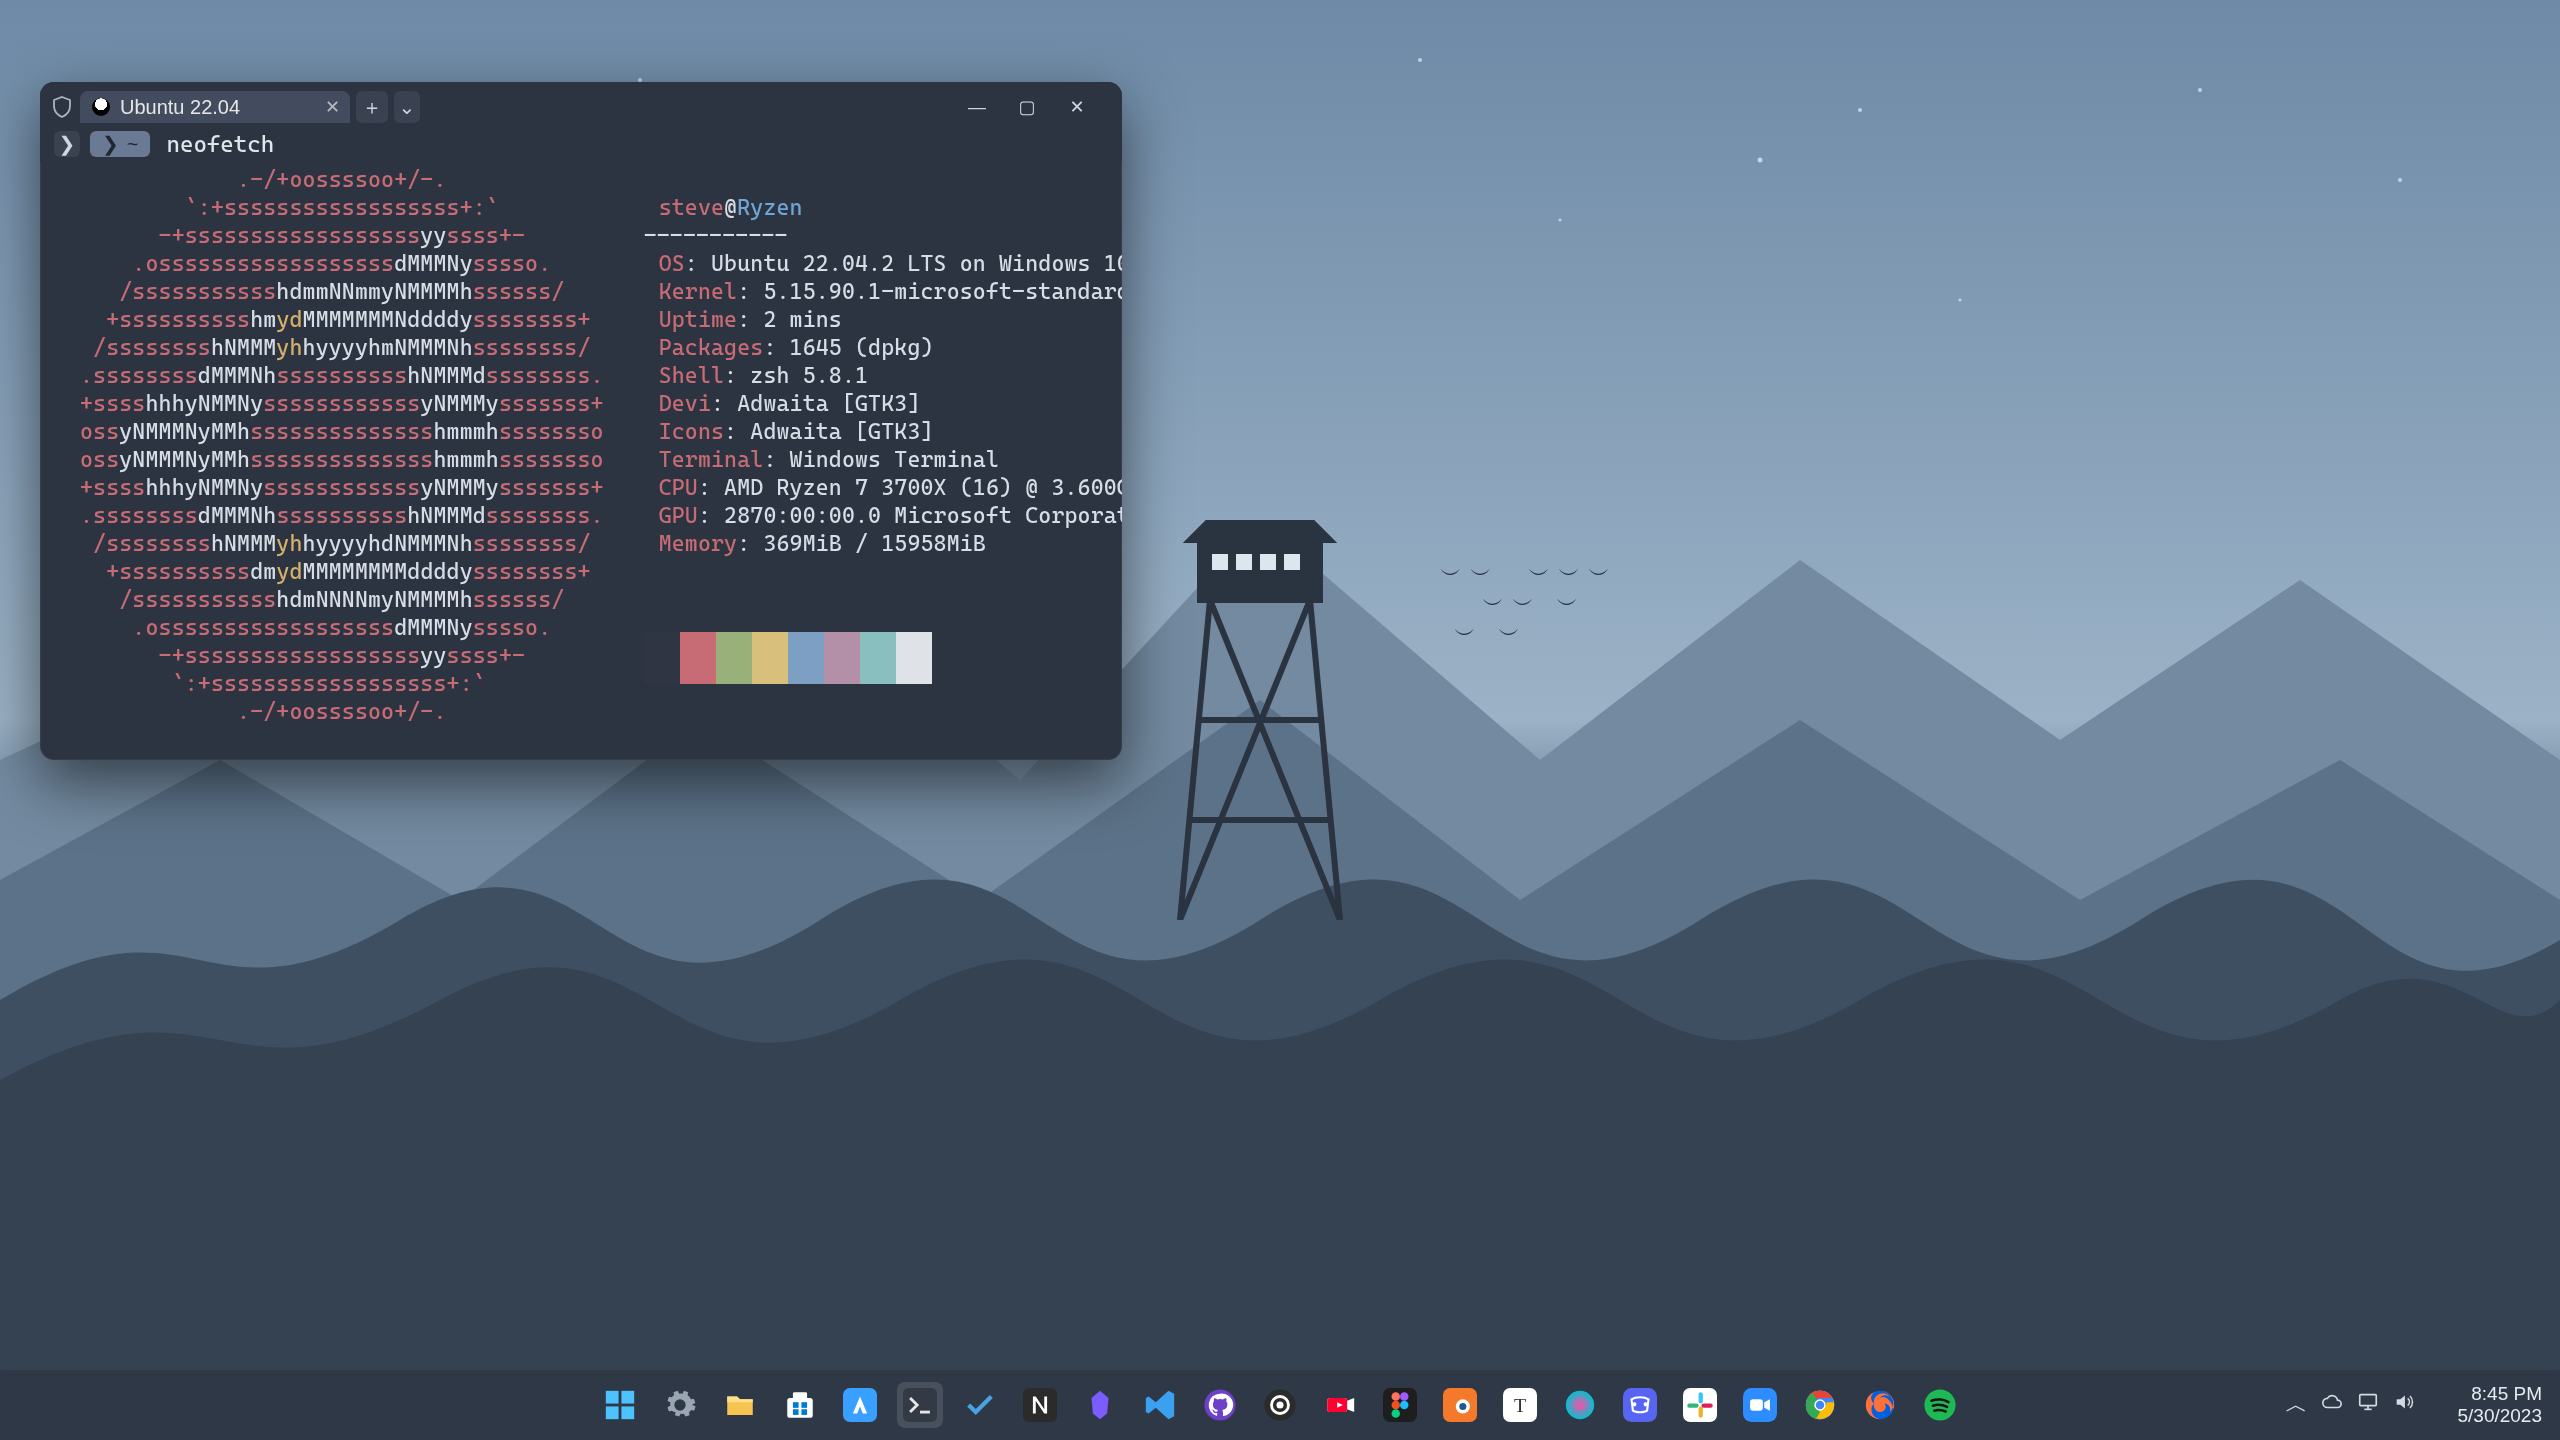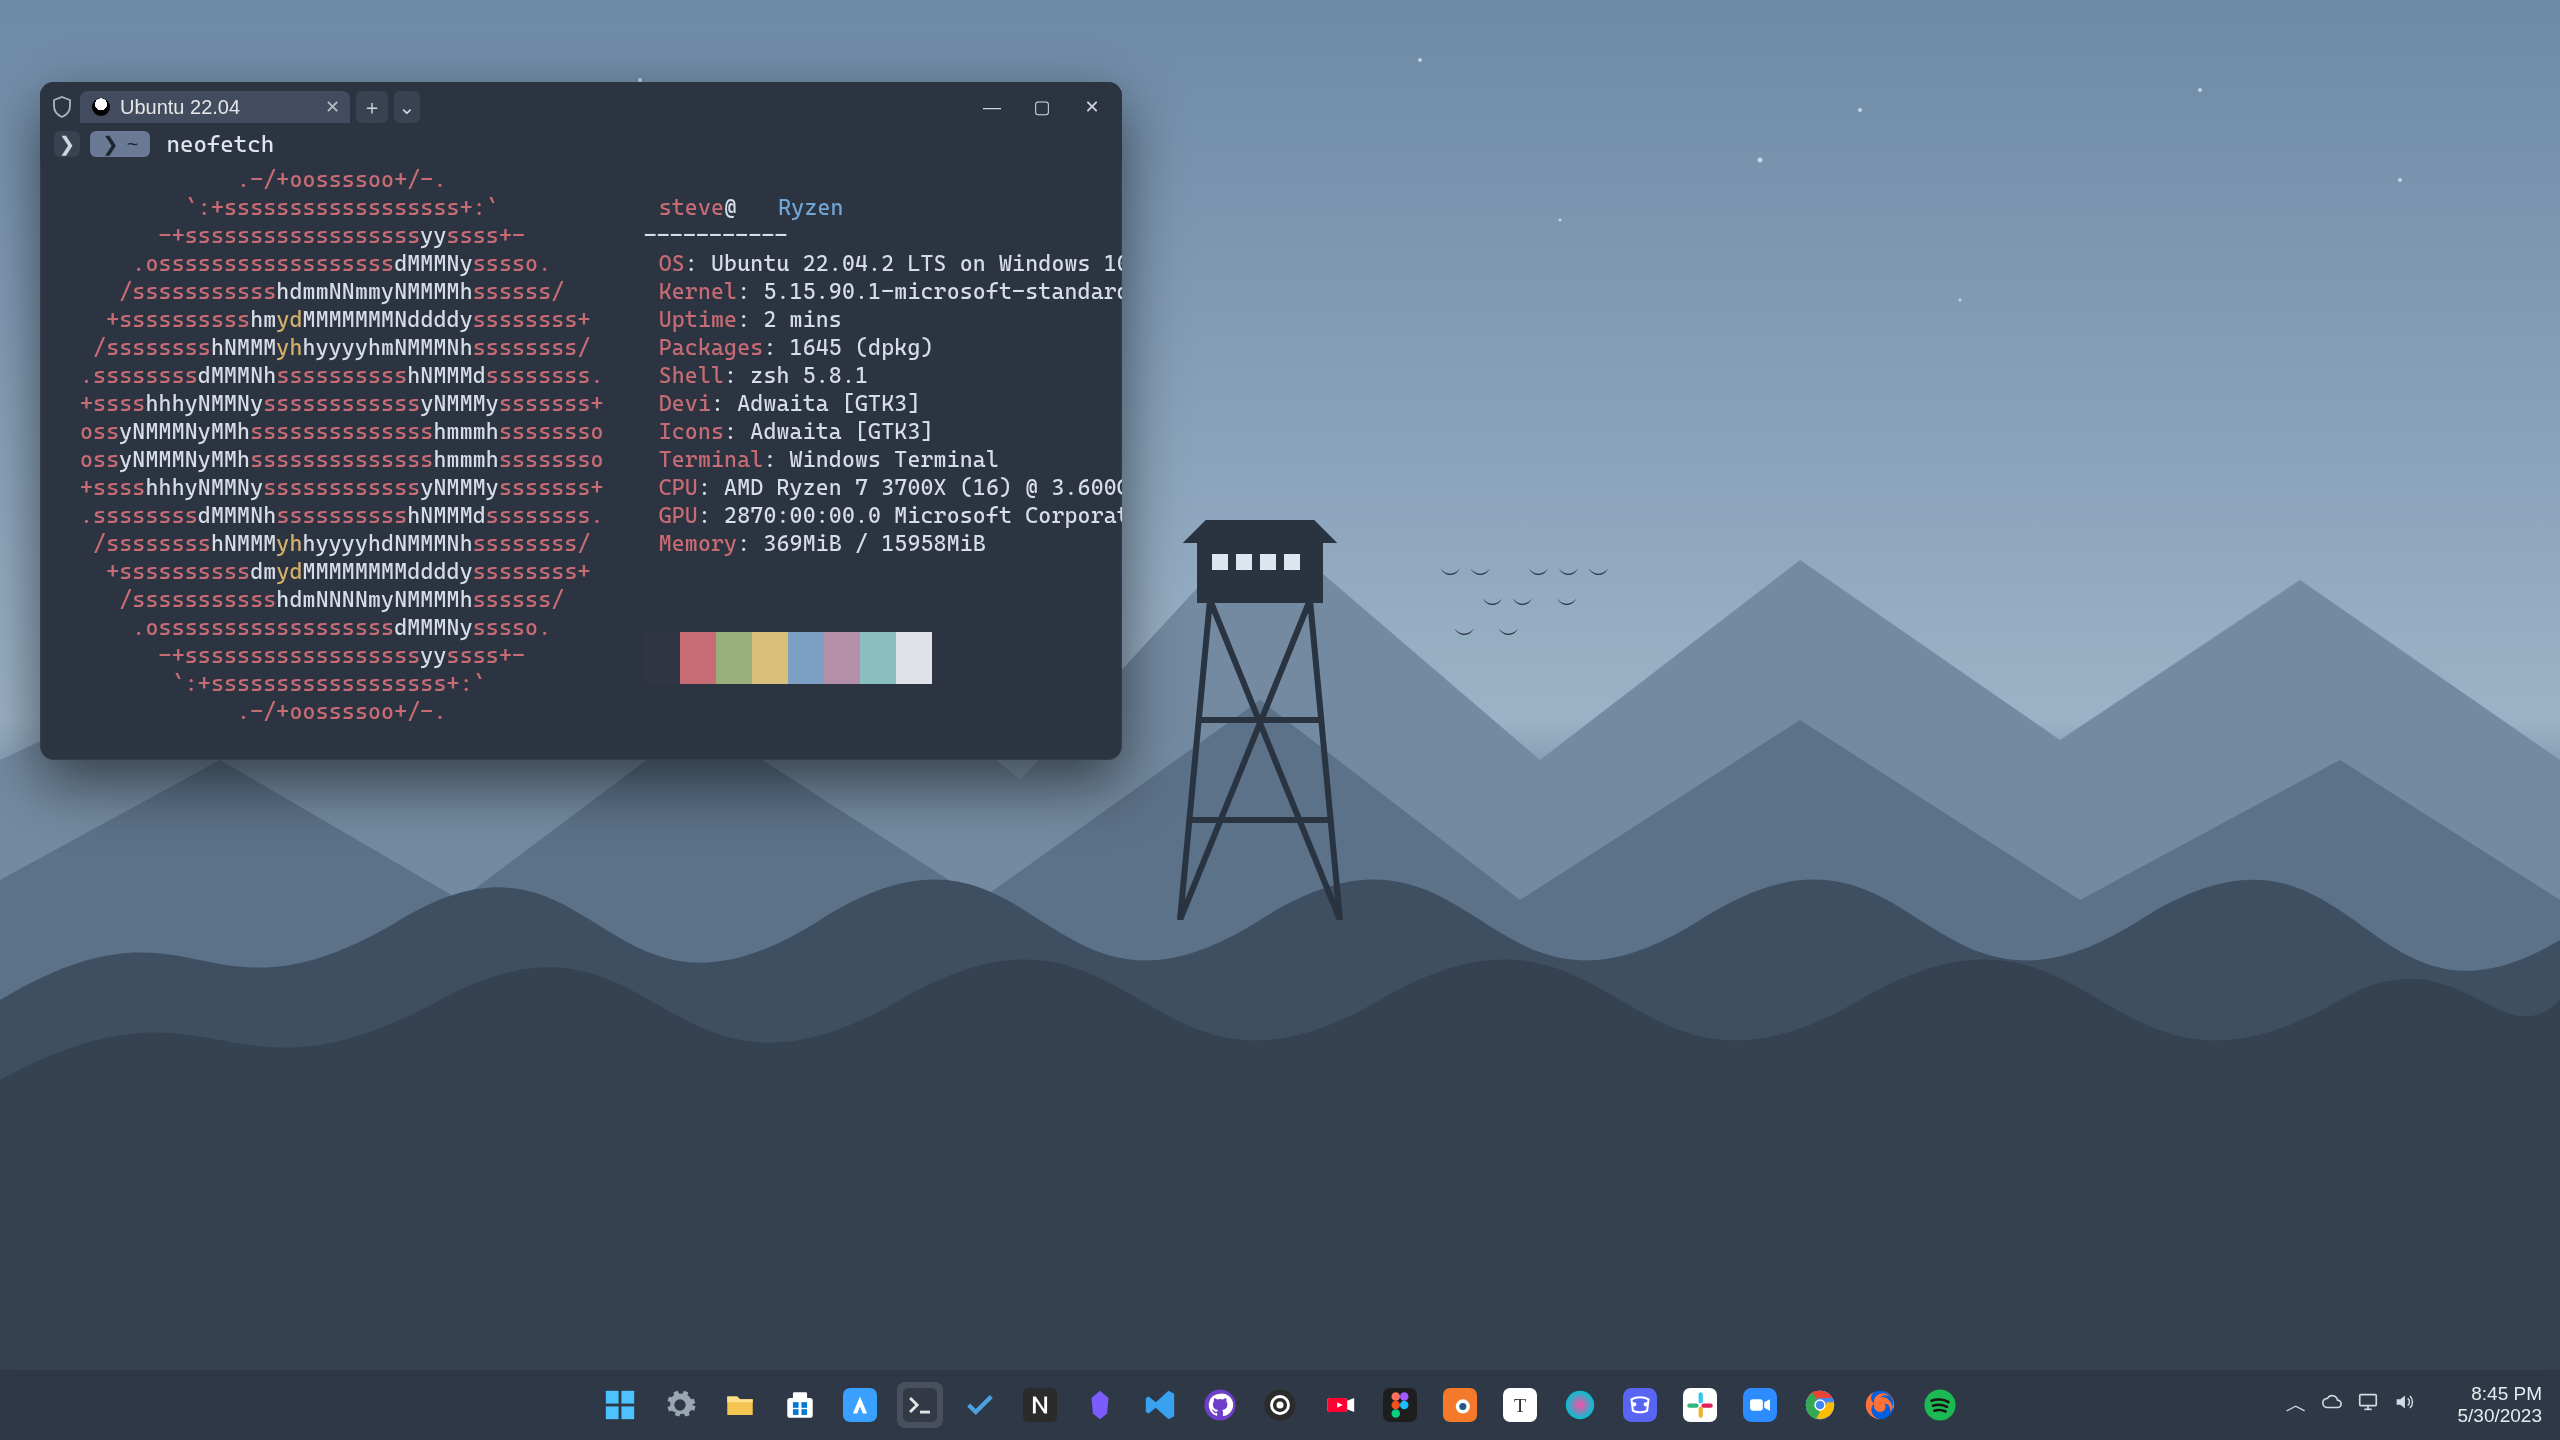--- a/index.html
+++ b/index.html
@@ -20,21 +20,21 @@
     left: 40px; top: 82px;
     width: 1082px; height: 678px;
     background: #2d3441;
     border-radius: 14px;
     box-shadow: 0 22px 60px rgba(0,0,0,.55), 0 0 0 1px rgba(255,255,255,.05) inset;
     overflow: hidden;
     color: #d6dde6;
   }
   .titlebar {
     display:flex; align-items:center; height:44px;
-    padding: 6px 0 0 10px;
+    padding: 6px 15px 0 10px;
     background:#2d3441;
   }
   .shield-ico { width:24px; height:24px; display:flex; align-items:center; justify-content:center; opacity:.8;}
   .tabs { display:flex; align-items:flex-end; margin-left:6px; }
   .tab {
     display:flex; align-items:center; gap:10px;
     height:32px; padding:0 10px 0 12px;
     background:#434c5e; color:#e6e6e6;
     border-radius:8px 8px 0 0;
     font-size:20px;
@@ -69,21 +69,21 @@
     font-family: "Cascadia Mono","Consolas",monospace;
     font-size:22px; line-height:28px;
     letter-spacing:0.2px;
   }
   .ascii { white-space:pre; }
   .ascii .r { color:#c76b74; }  
   .ascii .w { color:#d6dde6; }  
   .ascii .y { color:#d4b06a; }  
   .info { white-space:pre; }
   .info .k { color:#c76b74;margin-left:15px; }    
-  .info .h { color:#6fa6d6;margin-left:41px; }    
+  .info .h { color:#6fa6d6; }    
   .info .d { color:#d6dde6; }    
   .swatches { display:flex; margin-top:18px; }
   .swatches span { width:36px; height:52px; display:inline-block; }
   
   .taskbar {
     position:absolute; left:0; bottom:0; width:100%; height:70px;
     background:rgba(41,49,61,.55);
     backdrop-filter: blur(6px);
     display:flex; align-items:center;
   }

